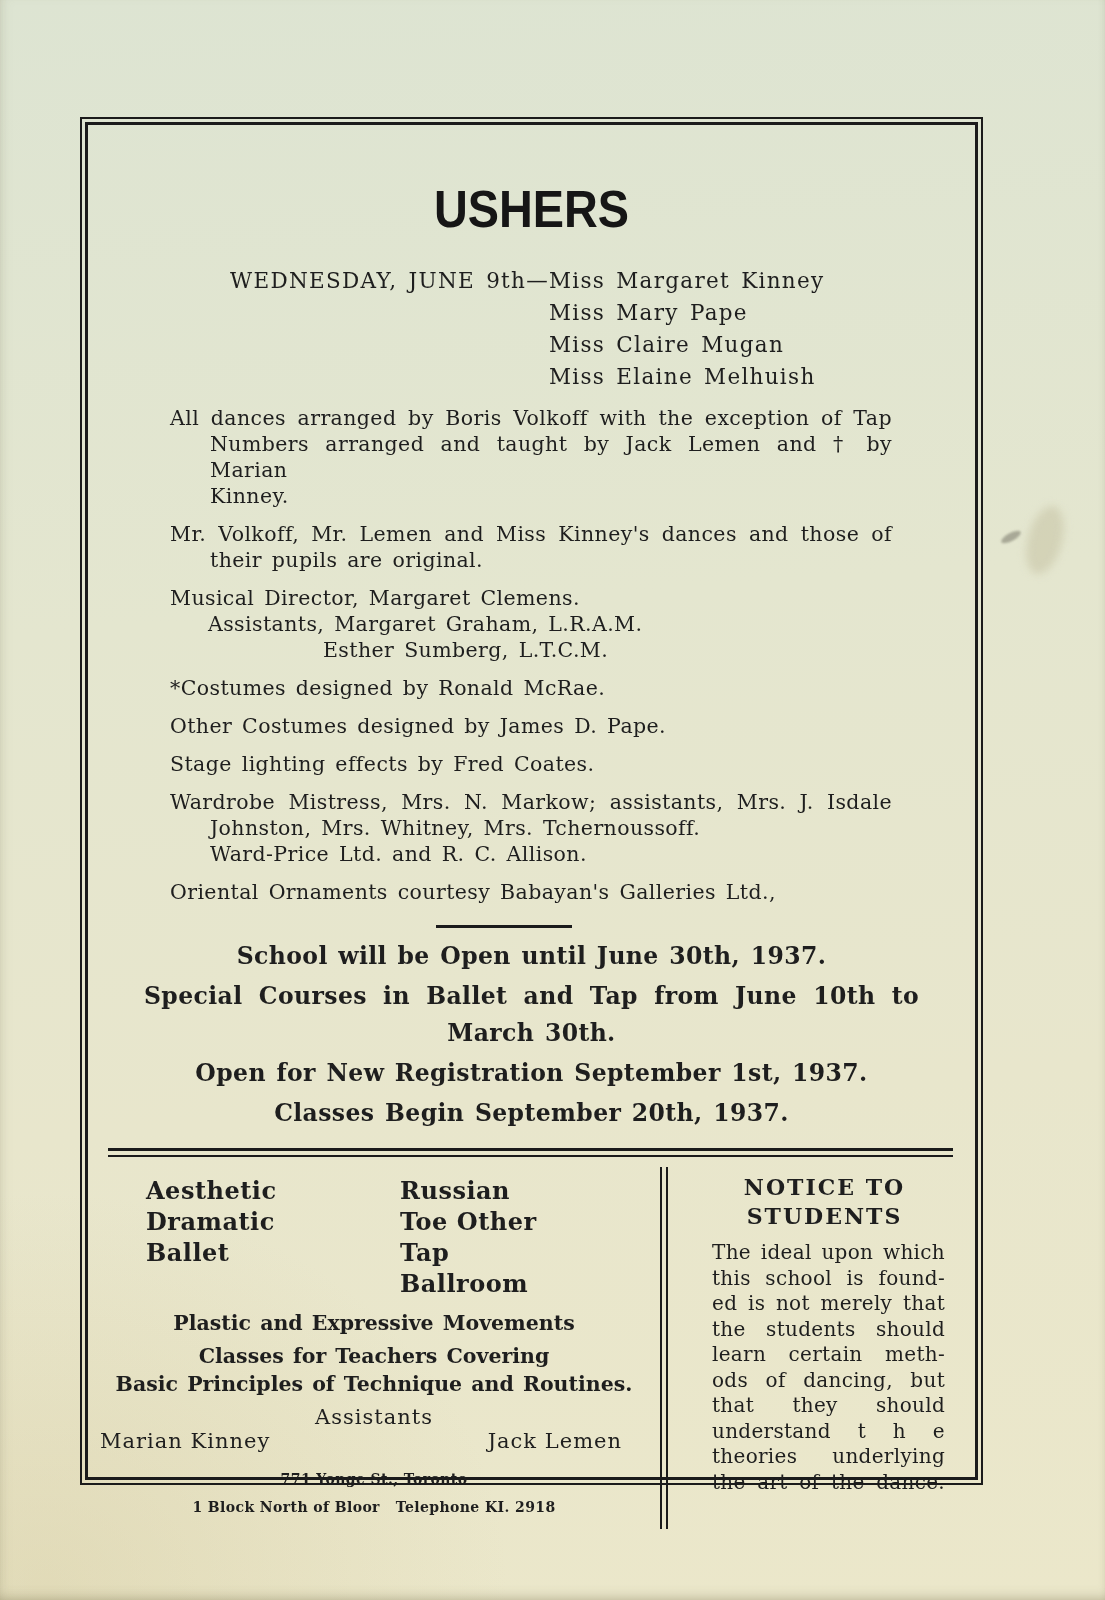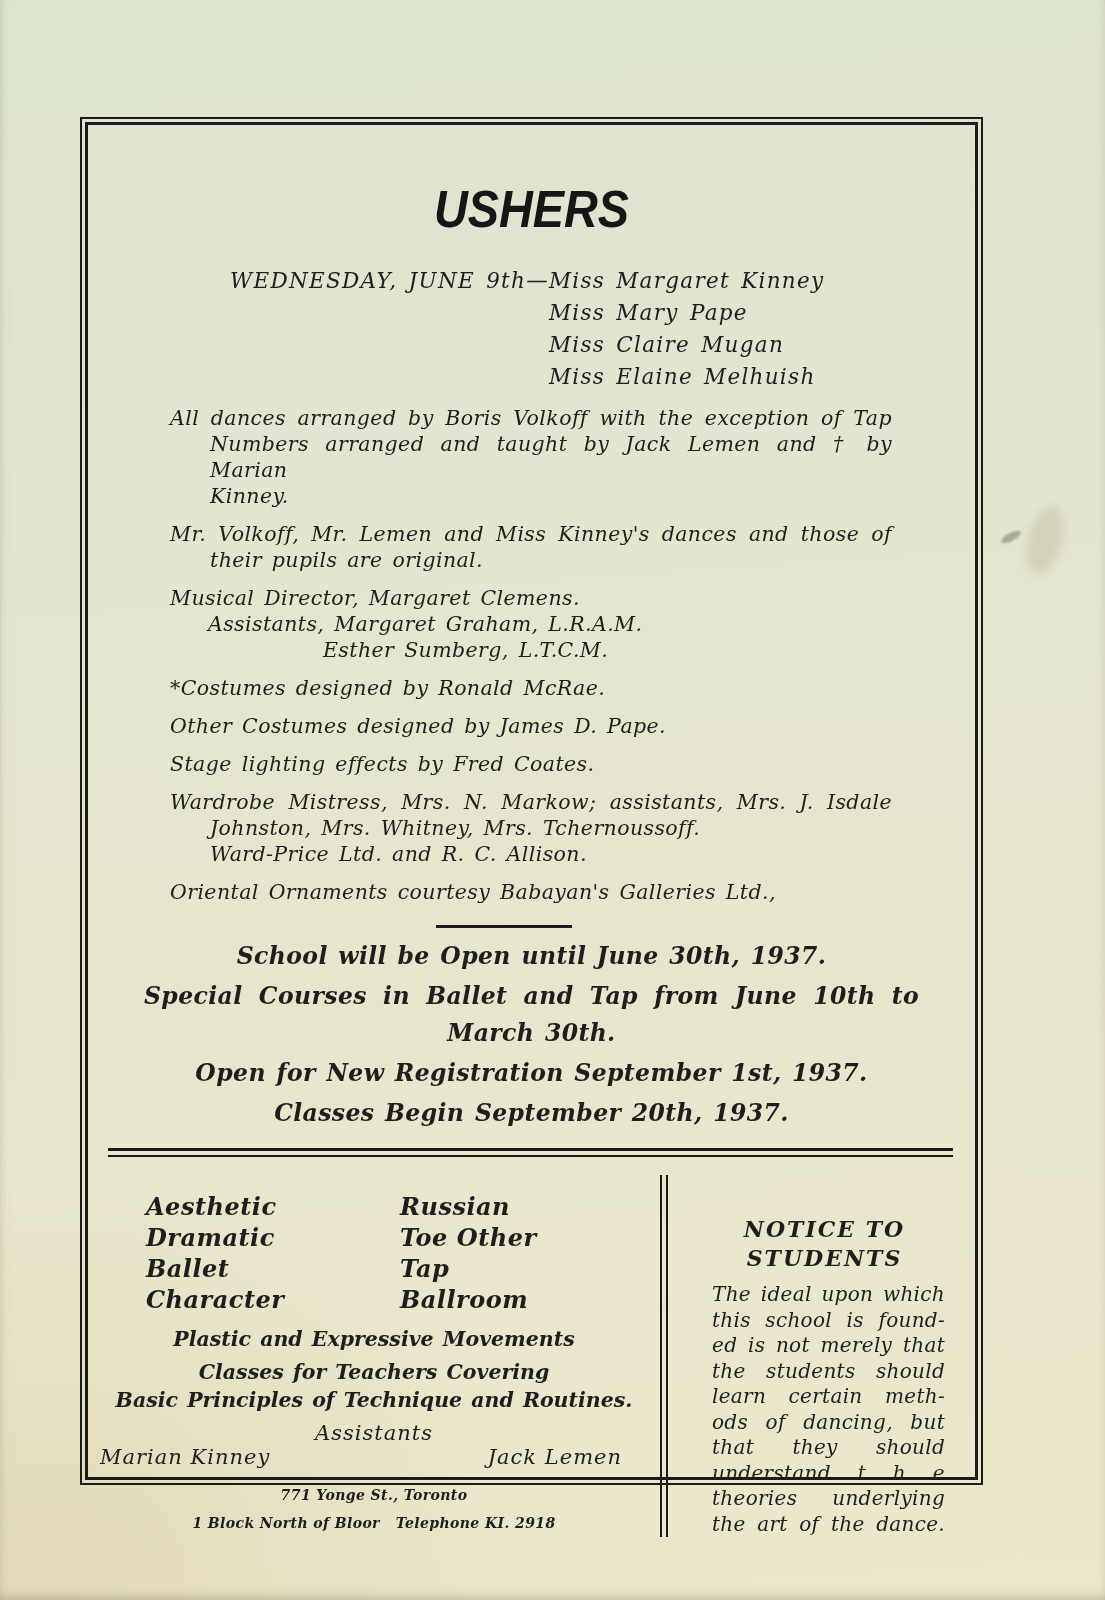--- a/index.html
+++ b/index.html
@@ -10,21 +10,20 @@
     width:1105px;height:1600px;overflow:hidden;position:relative;
     font-family:"DejaVu Serif","Liberation Serif",serif;
     color:var(--ink);
   }
   .paper{
     position:absolute;inset:0;
     background:
       radial-gradient(60% 35% at 4% 99%, rgba(208,196,150,0.35), rgba(208,196,150,0) 70%),
       linear-gradient(176deg, var(--paper-top) 0%, var(--paper-mid) 38%, #e8e6cc 68%, var(--paper-bottom) 100%);
     box-shadow: inset 0 -8px 14px -8px rgba(110,105,70,0.45), inset 8px 0 16px -12px rgba(110,105,70,0.25), inset -4px 0 10px -8px rgba(110,105,70,0.2);
-    font-style: italic;
   }
   .smudge{
     position:absolute;left:1000px;top:533px;width:22px;height:8px;border-radius:50%;
     background:rgba(110,108,95,0.5);transform:rotate(-28deg);filter:blur(1px);
   }
   .smudge2{
     position:absolute;left:1028px;top:505px;width:34px;height:70px;border-radius:50%;
     background:rgba(195,192,160,0.5);transform:rotate(15deg);filter:blur(4px);
   }
   .frame{
@@ -54,21 +53,21 @@
   .cl.i3{padding-left:153px;}
   .cl.j{text-align:justify;text-align-last:justify;}
   
   .rule-short{width:136px;border-top:3px solid #1b1b1b;margin:20px 0 0 348px;}
   .announce{margin:10px auto 0;width:775px;text-align:center;font-weight:700;font-size:23.5px;line-height:37px;letter-spacing:0.4px;word-spacing:2px;}
   .al.aj{text-align:justify;text-align-last:justify;}
   .al.am{margin-top:3px;}
   
   .divider{margin:16px 0 0 20px;width:845px;height:9px;border-top:3px solid #1b1b1b;border-bottom:2px solid #1b1b1b;}
   
-  .bottom{display:flex;margin-top:2px;height:378px;align-items:flex-end;}
+  .bottom{display:flex;margin-top:2px;height:378px;}
   .left-col{width:572px;}
   .classes-row{display:flex;margin:16px 0 0 58px;}
   .class-col{width:254px;font-weight:700;font-size:24px;line-height:31px;letter-spacing:0.5px;}
   .center-lines{margin-top:10px;text-align:center;font-weight:700;font-size:20.5px;line-height:28px;word-spacing:2px;}
   .cx.cm{margin-top:5px;}
   .assist-h{margin-top:7px;text-align:center;font-size:21px;letter-spacing:1px;word-spacing:2px;}
   .assist-row{display:flex;justify-content:space-between;margin:0 38px 0 12px;font-size:21px;letter-spacing:1px;}
   .address{margin-top:12px;text-align:center;font-weight:700;font-size:14px;line-height:28px;letter-spacing:0.4px;}
   .address div{white-space:pre-wrap;}
   .sep{width:8px;border-left:2px solid #1b1b1b;border-right:2px solid #1b1b1b;margin-top:8px;height:362px;}
@@ -129,21 +128,20 @@
     <div class="divider"></div>
 
     <div class="bottom">
 
       <div class="left-col">
         <div class="classes-row">
           <div class="class-col">
               <div class="class-item">Aesthetic</div>
               <div class="class-item">Dramatic</div>
               <div class="class-item">Ballet</div>
-              <div class="class-item">Character</div>
             </div>
           <div class="class-col">
               <div class="class-item">Russian</div>
               <div class="class-item">Toe Other</div>
               <div class="class-item">Tap</div>
               <div class="class-item">Ballroom</div>
             </div>
         </div>
         <div class="center-lines">
             <div class="cx">Plastic and Expressive Movements</div>

